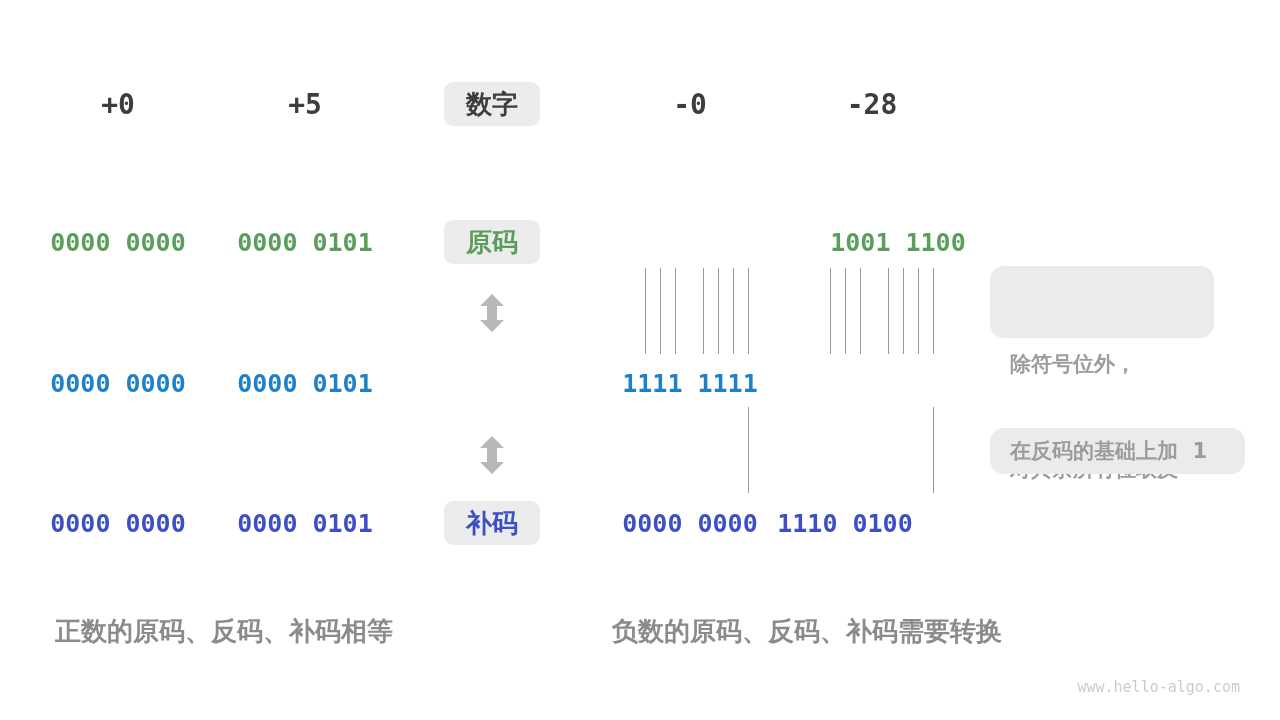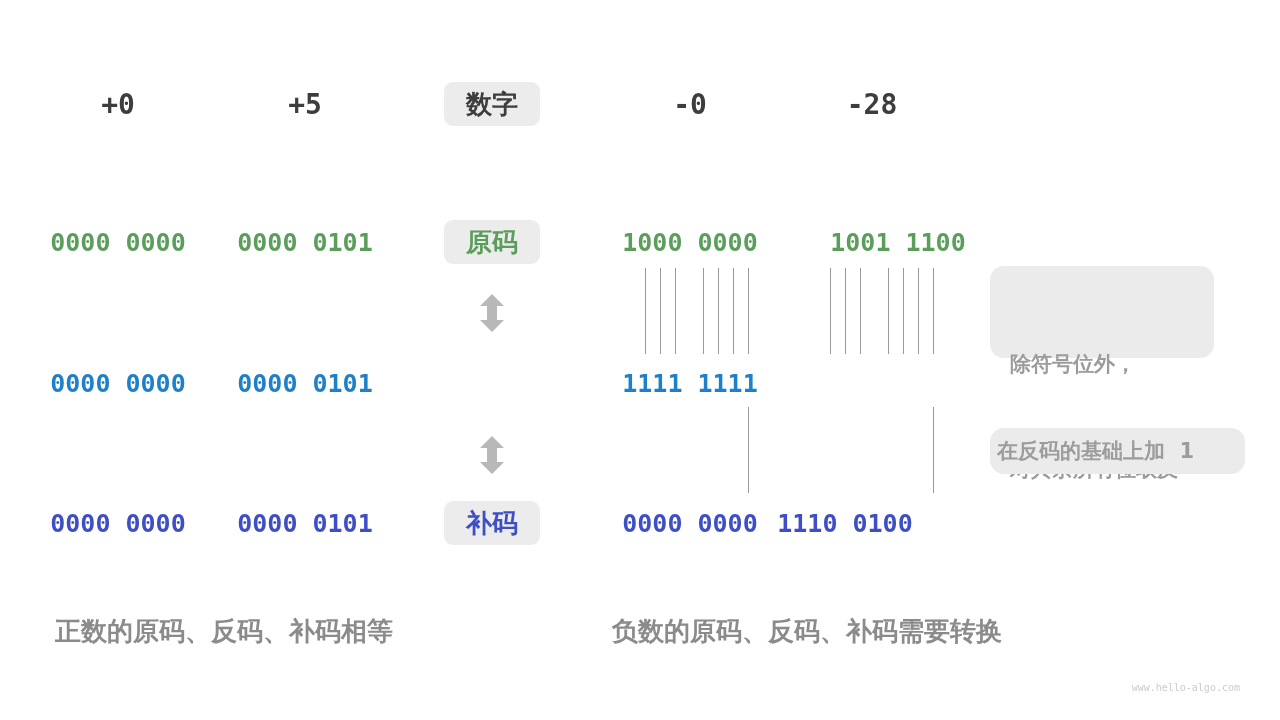--- a/index.html
+++ b/index.html
@@ -28,47 +28,46 @@
   }
   .chip.dark{color:var(--text-dark,#3d3d3d);}
   .vline{
     position:absolute;width:1px;background:var(--line,#999999);
   }
   .note{
     background:var(--note-bg,#ebebeb);border-radius:14px;
     color:var(--note-text,#9c9c9c);font-weight:bold;font-size:21px;
     box-sizing:border-box;white-space:pre;
   }
-  .note1{width:224px;height:92px;padding:11px 20px;line-height:35px;}
-  .note2{width:255px;height:46px;padding:0 7px;line-height:46px;}
+  .note1{width:224px;height:72px;padding:11px 20px;line-height:35px;}
+  .note2{width:255px;height:46px;padding:0 20px;line-height:46px;}
   .caption{
     font-size:26px;font-weight:bold;color:var(--caption,#8b8b8b);
     white-space:nowrap;transform:translateY(-50%);
   }
   .watermark{
-    font-family:"DejaVu Sans Mono",monospace;font-size:10px;
+    font-family:"DejaVu Sans Mono",monospace;font-size:15px;
     color:var(--watermark,#cccccc);transform:translateY(-50%);white-space:nowrap;
   }
   .arrow-svg{display:block;}
 </style>
 </head>
 <body>
 
 <div class="canvas">
 
   <span class="abs center hdr" style="left:118px;top:104px">+0</span>
   <span class="abs center hdr" style="left:305px;top:104px">+5</span>
   <div class="abs center chip dark" style="left:492px;top:104px">数字</div>
   <span class="abs center hdr" style="left:690px;top:104px">-0</span>
   <span class="abs center hdr" style="left:872px;top:104px">-28</span>
 
   <span class="abs center bin green" style="left:118px;top:242px">0000 0000</span>
   <span class="abs center bin green" style="left:305px;top:242px">0000 0101</span>
   <div class="abs center chip green" style="left:492px;top:242px">原码</div>
-  <span class="abs center bin green" style="left:690px;top:242px">1000 0000</span>
   <span class="abs center bin green" style="left:898px;top:242px">1001 1100</span>
 
   <div class="vline" style="left:645px;top:268px;height:86px"></div>
   <div class="vline" style="left:660px;top:268px;height:86px"></div>
   <div class="vline" style="left:675px;top:268px;height:86px"></div>
   <div class="vline" style="left:703px;top:268px;height:86px"></div>
   <div class="vline" style="left:718px;top:268px;height:86px"></div>
   <div class="vline" style="left:733px;top:268px;height:86px"></div>
   <div class="vline" style="left:748px;top:268px;height:86px"></div>
 

